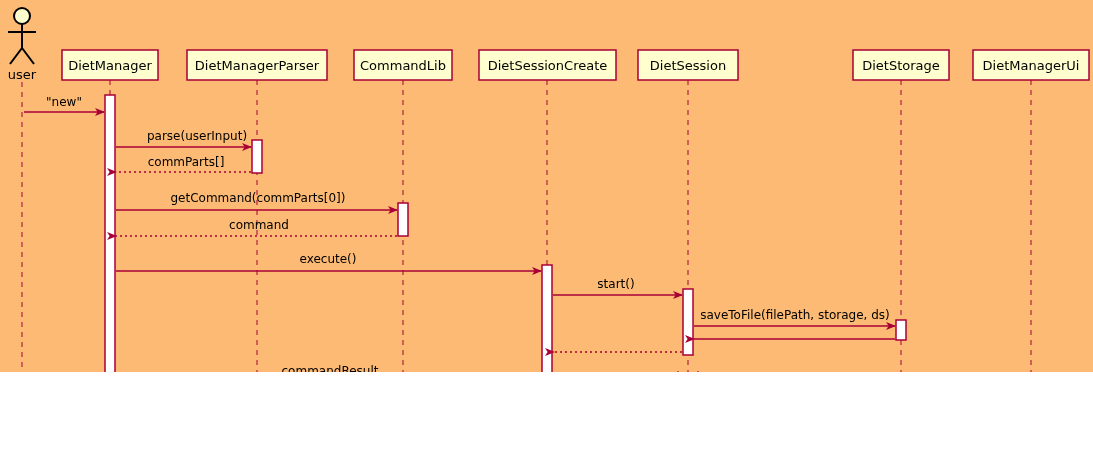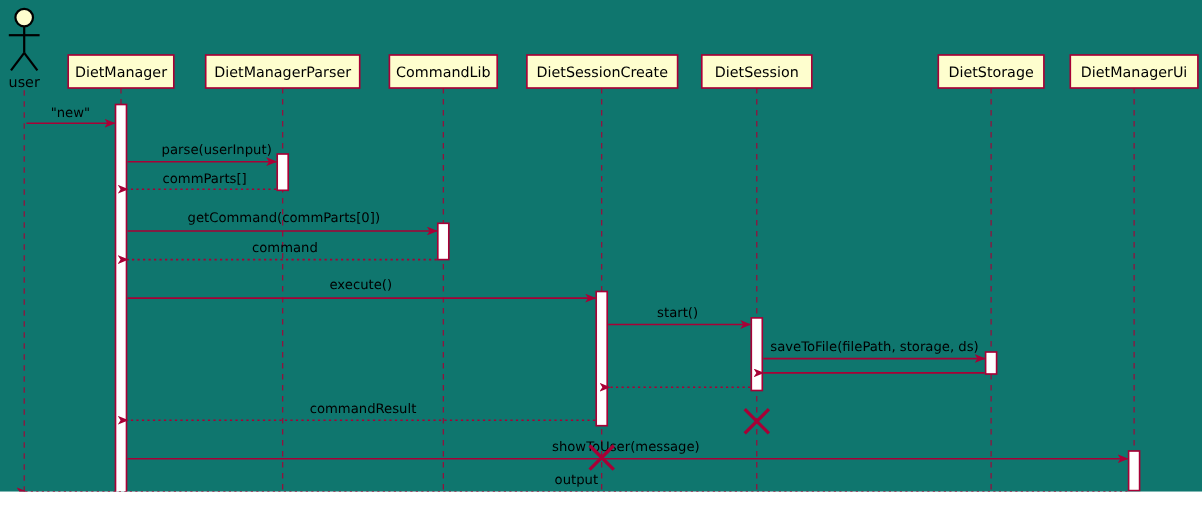--- a/index.html
+++ b/index.html
@@ -6,22 +6,22 @@
     margin: 0;
     padding: 0;
     background: #ffffff;
   }
   body {
     font-family: "DejaVu Sans", sans-serif;
   }
   #diagram-root {
     position: relative;
     width: 1093px;
-    height: 447px;
-    background: #0f766e;
+    height: 372px;
+    background: #fdba74;
     overflow: hidden;
   }
   svg#seq {
     display: block;
     width: 1093px;
     height: 474px;
   }
   .pbox {
     fill: #FEFECE;
     stroke: #A80036;

